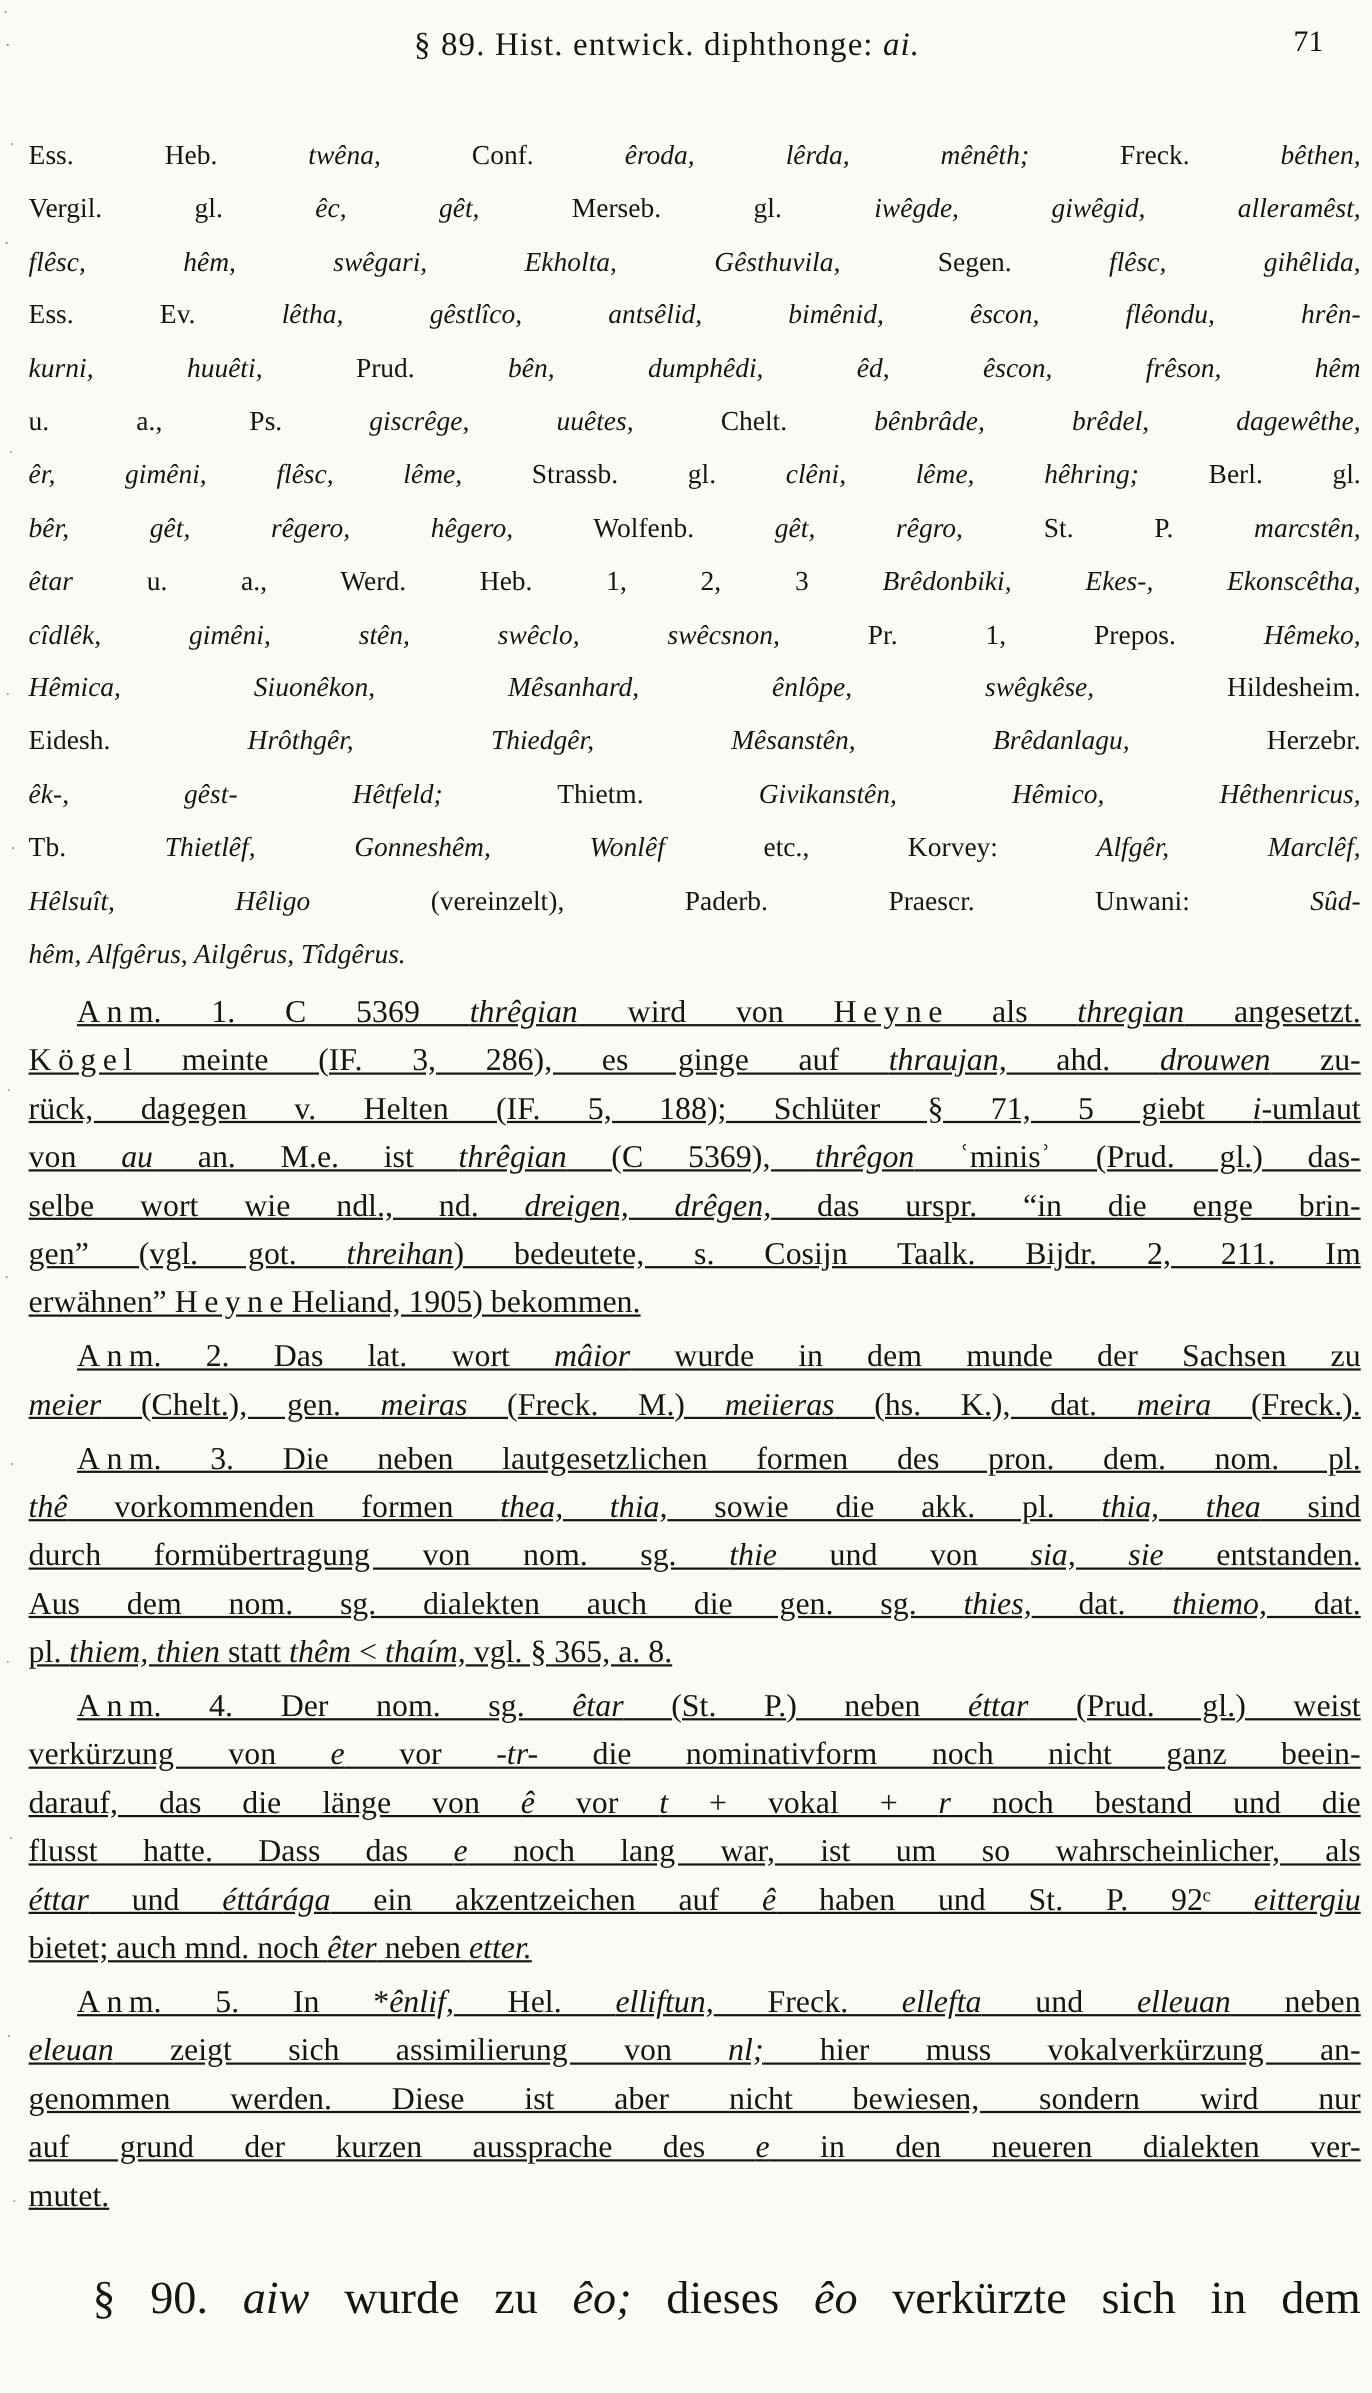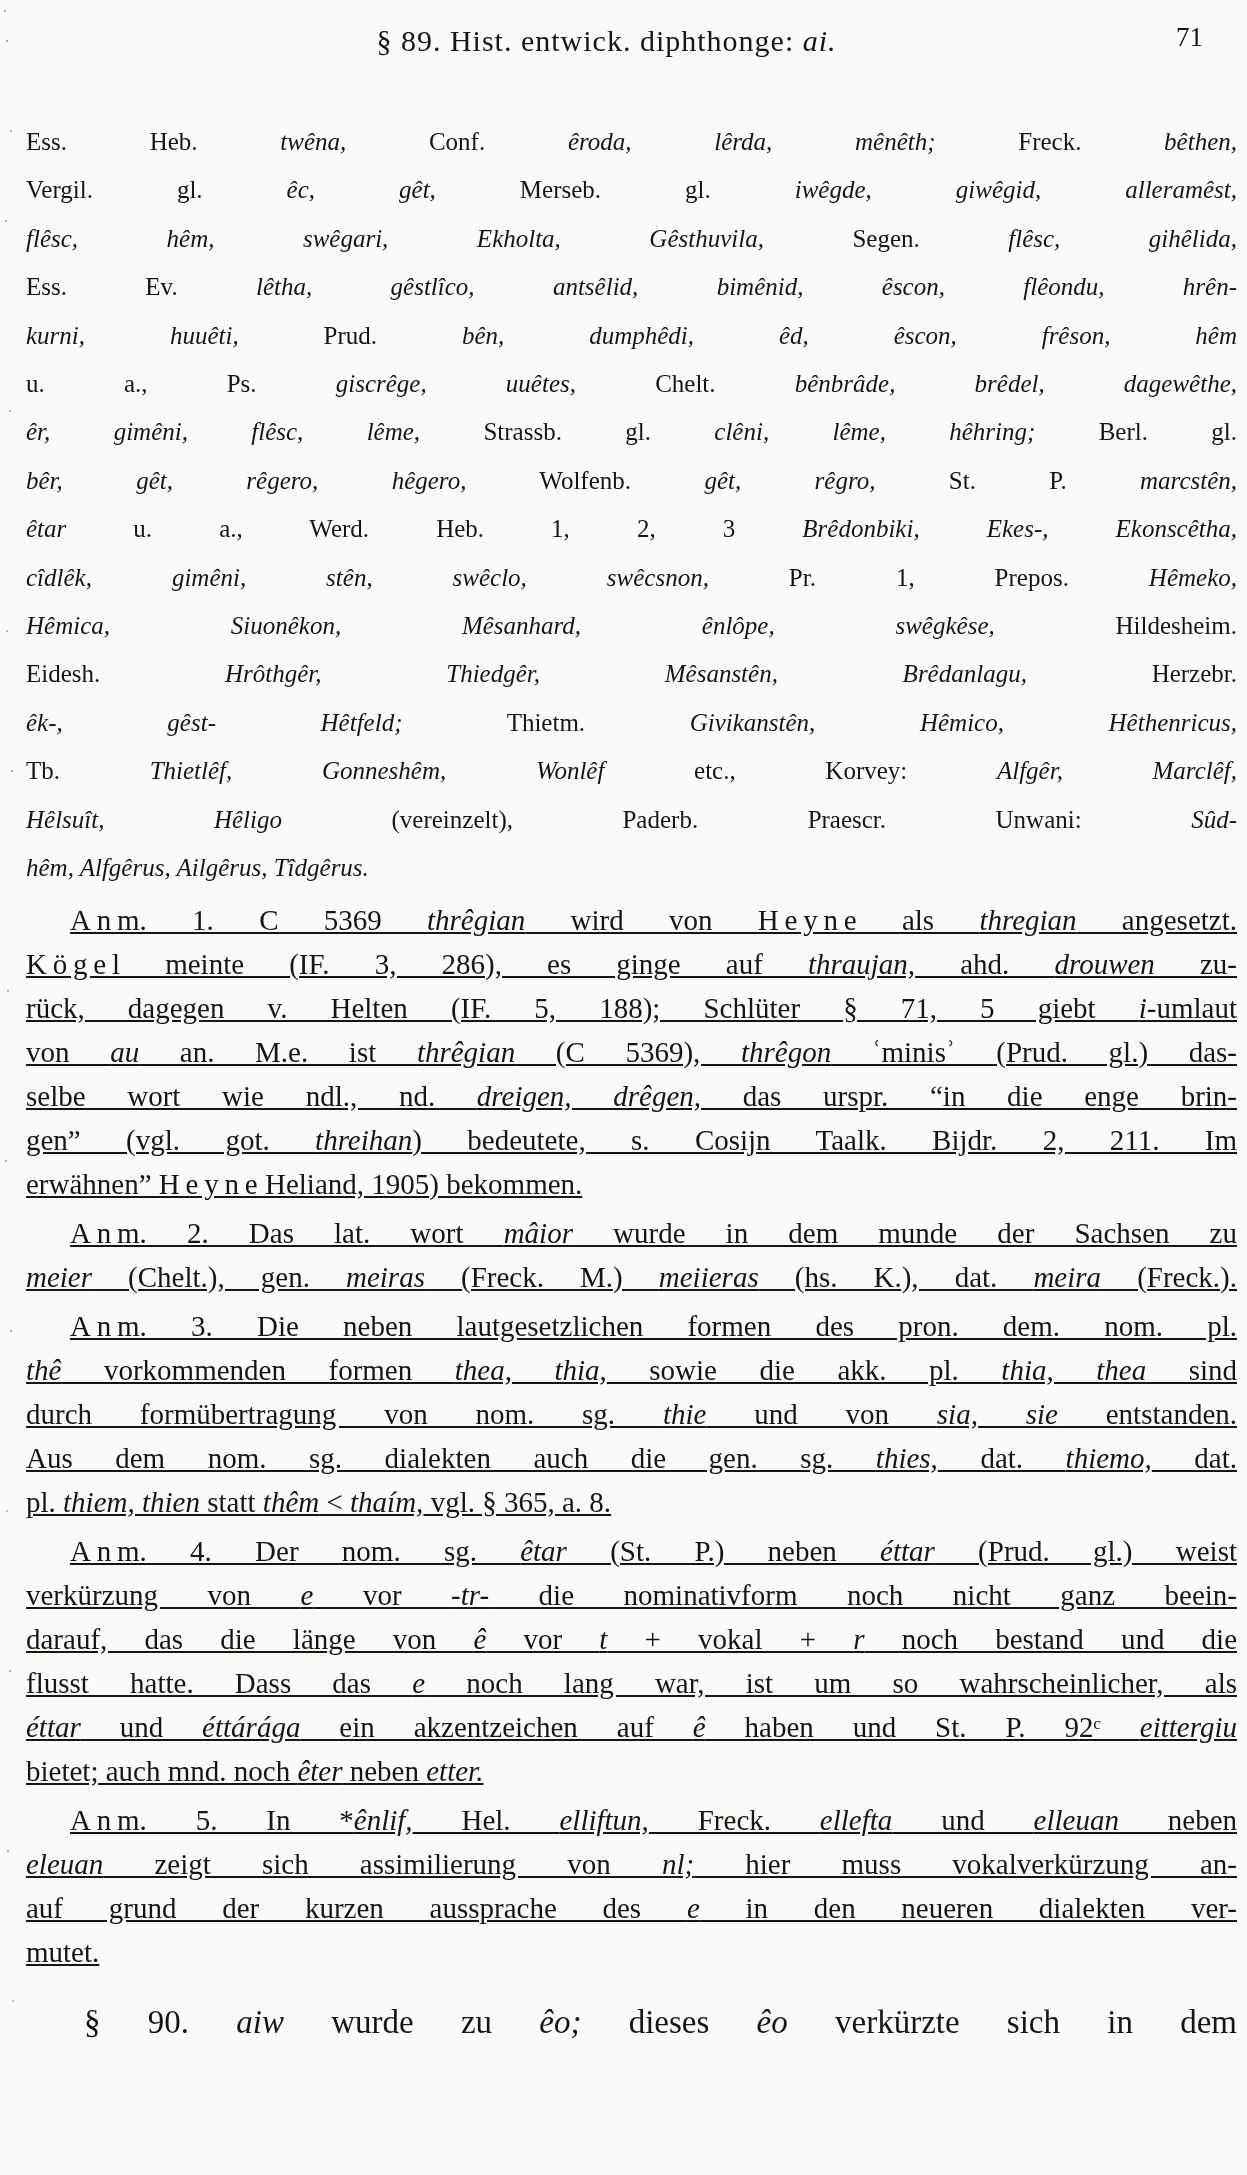--- a/index.html
+++ b/index.html
@@ -18,21 +18,21 @@
                5px 1660px #555,3px 1840px #444,8px 1990px #666,40px -14px #777,90px -12px #888;
     opacity:.55;}
   .header{position:relative;height:42px;margin-bottom:52px;}
   .running-title{position:absolute;left:50%;transform:translateX(-55%);top:0;
     font-size:30px;letter-spacing:1px;white-space:nowrap;}
   .page-number{position:absolute;right:30px;top:-2px;font-size:27px;}
   .content{position:relative;width:1211px;}
   .para{margin:0;}
   .para.main{font-size:25px;line-height:48.4px;}
   .para.anm{font-size:29px;line-height:44px;margin-top:5px;text-decoration:underline;}
-  .para.section{font-size:33px;line-height:48px;margin-top:24px;}
+  .para.section{font-size:42px;line-height:48px;margin-top:48px;}
   .line{text-align:justify;text-align-last:justify;white-space:normal;}
   .line.last{text-align-last:left;}
   .line.indent{padding-left:44px;}
   .para.section .line.indent{padding-left:58px;}
   .it{font-style:italic;}
 </style>
 </head>
 <body>
 
 <div class="page">
@@ -84,20 +84,21 @@
         <div class="line indent"><span>A n m. 4. Der nom. sg. </span><span class="it">êtar</span><span> (St. P.) neben </span><span class="it">éttar</span><span> (Prud. gl.) weist</span></div>
         <div class="line"><span>verkürzung von </span><span class="it">e</span><span> vor </span><span class="it">-tr-</span><span> die nominativform noch nicht ganz beein-</span></div>
         <div class="line"><span>darauf, das die länge von </span><span class="it">ê</span><span> vor </span><span class="it">t</span><span> + vokal + </span><span class="it">r</span><span> noch bestand und die</span></div>
         <div class="line"><span>flusst hatte. Dass das </span><span class="it">e</span><span> noch lang war, ist um so wahrscheinlicher, als</span></div>
         <div class="line"><span class="it">éttar</span><span> und </span><span class="it">éttárága</span><span> ein akzentzeichen auf </span><span class="it">ê</span><span> haben und St. P. 92ᶜ </span><span class="it">eittergiu</span></div>
         <div class="line last"><span>bietet; auch mnd. noch </span><span class="it">êter</span><span> neben </span><span class="it">etter.</span></div>
       </div>
       <div class="para anm">
         <div class="line indent"><span>A n m. 5. In *</span><span class="it">ênlif,</span><span> Hel. </span><span class="it">elliftun,</span><span> Freck. </span><span class="it">ellefta</span><span> und </span><span class="it">elleuan</span><span> neben</span></div>
         <div class="line"><span class="it">eleuan</span><span> zeigt sich assimilierung von </span><span class="it">nl;</span><span> hier muss vokalverkürzung an-</span></div>
+        <div class="line"><span>genommen werden. Diese ist aber nicht bewiesen, sondern wird nur</span></div>
         <div class="line"><span>auf grund der kurzen aussprache des </span><span class="it">e</span><span> in den neueren dialekten ver-</span></div>
         <div class="line last"><span>mutet.</span></div>
       </div>
       <div class="para section">
         <div class="line indent"><span>§ 90. </span><span class="it">aiw</span><span> wurde zu </span><span class="it">êo;</span><span> dieses </span><span class="it">êo</span><span> verkürzte sich in dem</span></div>
       </div>
     </div>
 </div>
 
 </body></html>

